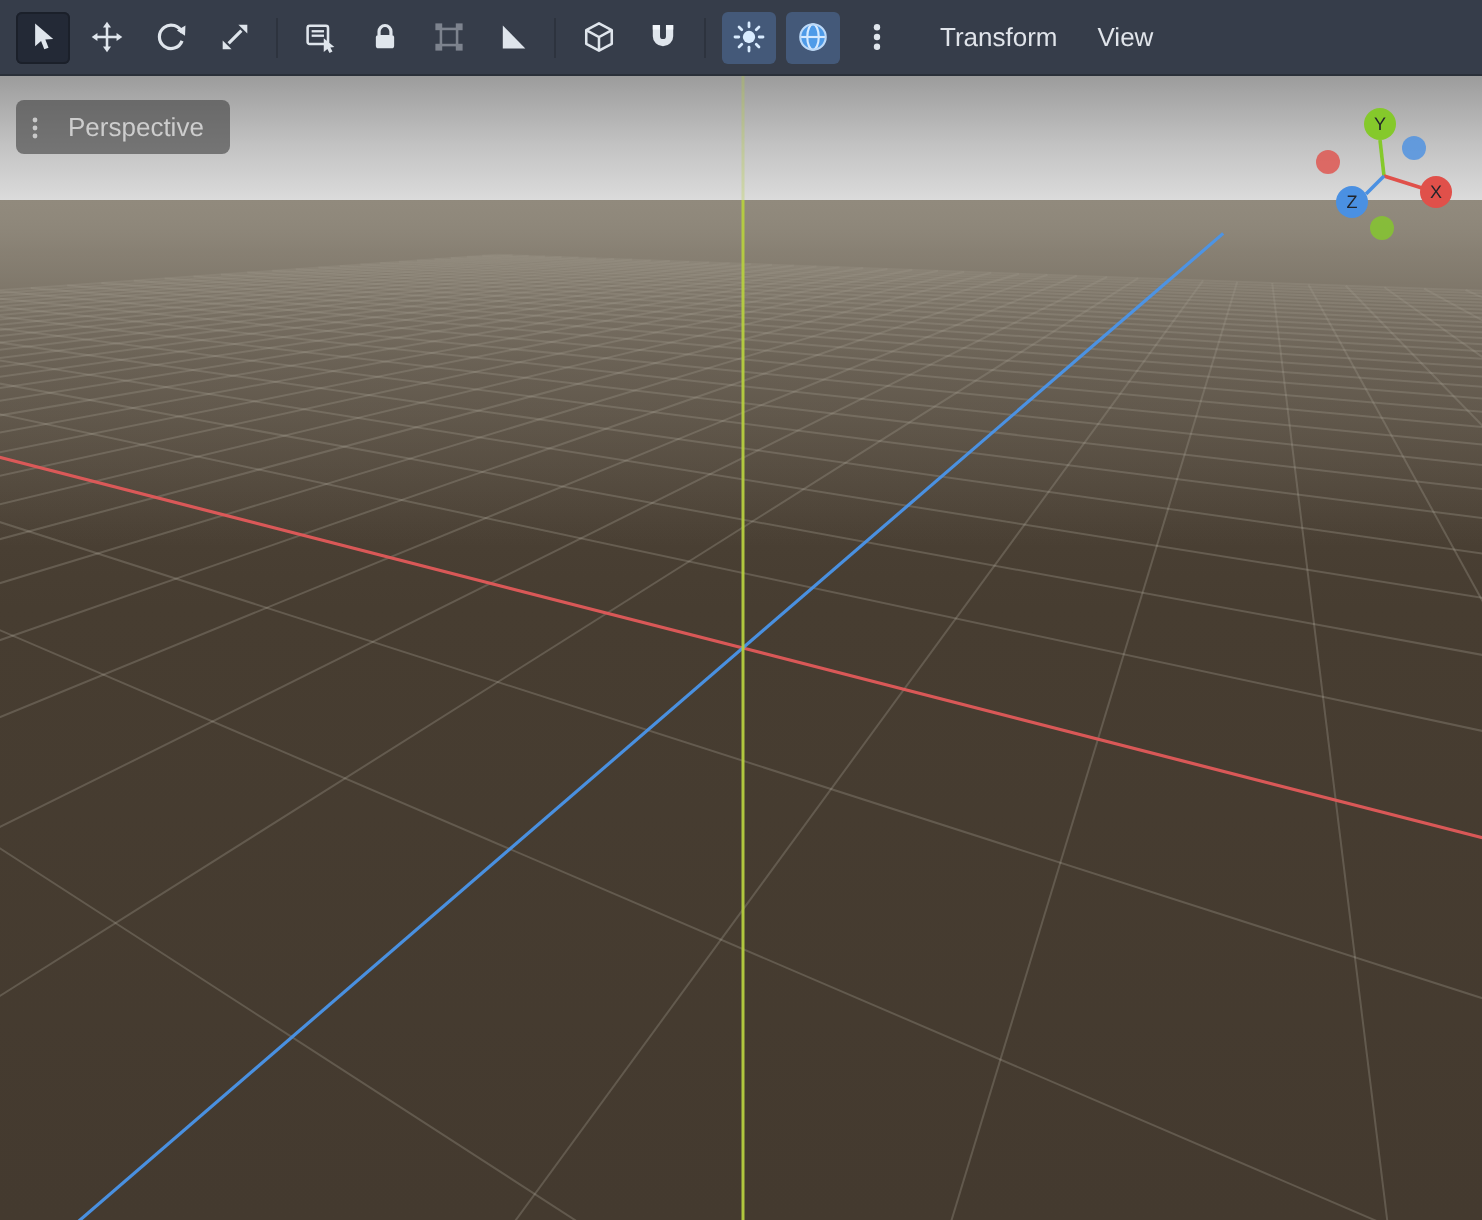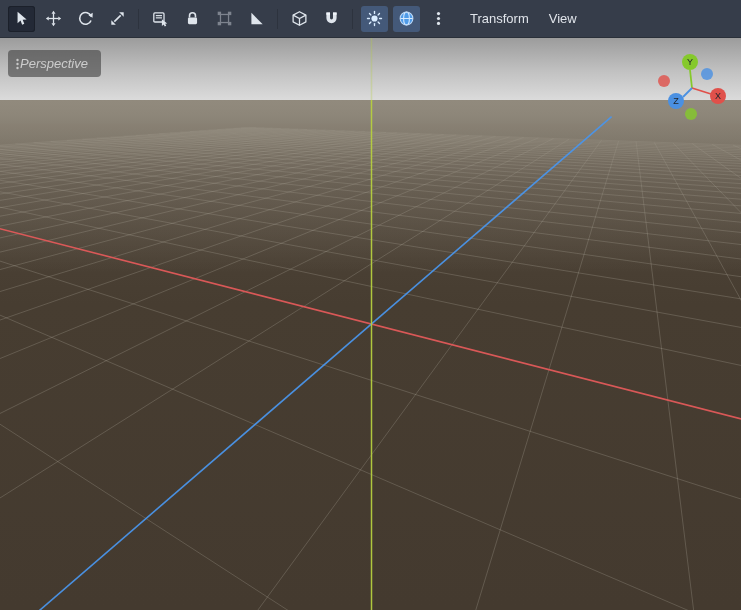--- a/index.html
+++ b/index.html
@@ -23,23 +23,23 @@
   .tb-btn.disabled{opacity:.42;}
   .tb-icon{width:17px;height:17px;display:block;}
   .tb-icon svg{width:100%;height:100%;display:block;}
   .tb-sep{width:1px;height:20px;background:#2d333e;margin:0 5px;flex:0 0 auto;}
   .menus{display:flex;align-items:center;margin-left:6px;}
   .menu-label{color:#e0e4ea;font-size:13px;padding:0 10px;white-space:nowrap;}
   .viewport{position:relative;width:741px;height:572px;}
   #scene{position:absolute;left:0;top:0;}
   .persp-pill{
     position:absolute;left:8px;top:12px;height:27px;box-sizing:border-box;
-    display:flex;align-items:center;gap:0;padding:0 13px 0 7px;
+    display:flex;align-items:center;gap:14px;padding:0 13px 0 7px;
     background:rgba(66,66,66,0.62);border-radius:4px;
-    color:#cdcdcd;font-size:13px;font-style:italic;
+    color:#cdcdcd;font-size:13px;
   }
   #gizmo{position:absolute;top:6px;right:9px;}
   #gizmo text{font-family:"Liberation Sans",sans-serif;font-size:9px;fill:#20242b;}
 </style>
 </head>
 <body>
 
 <div class="toolbar">
   <div class="tb-group" id="toolbar-buttons" style="display:flex;align-items:center;">
       <div class="tb-btn active">

